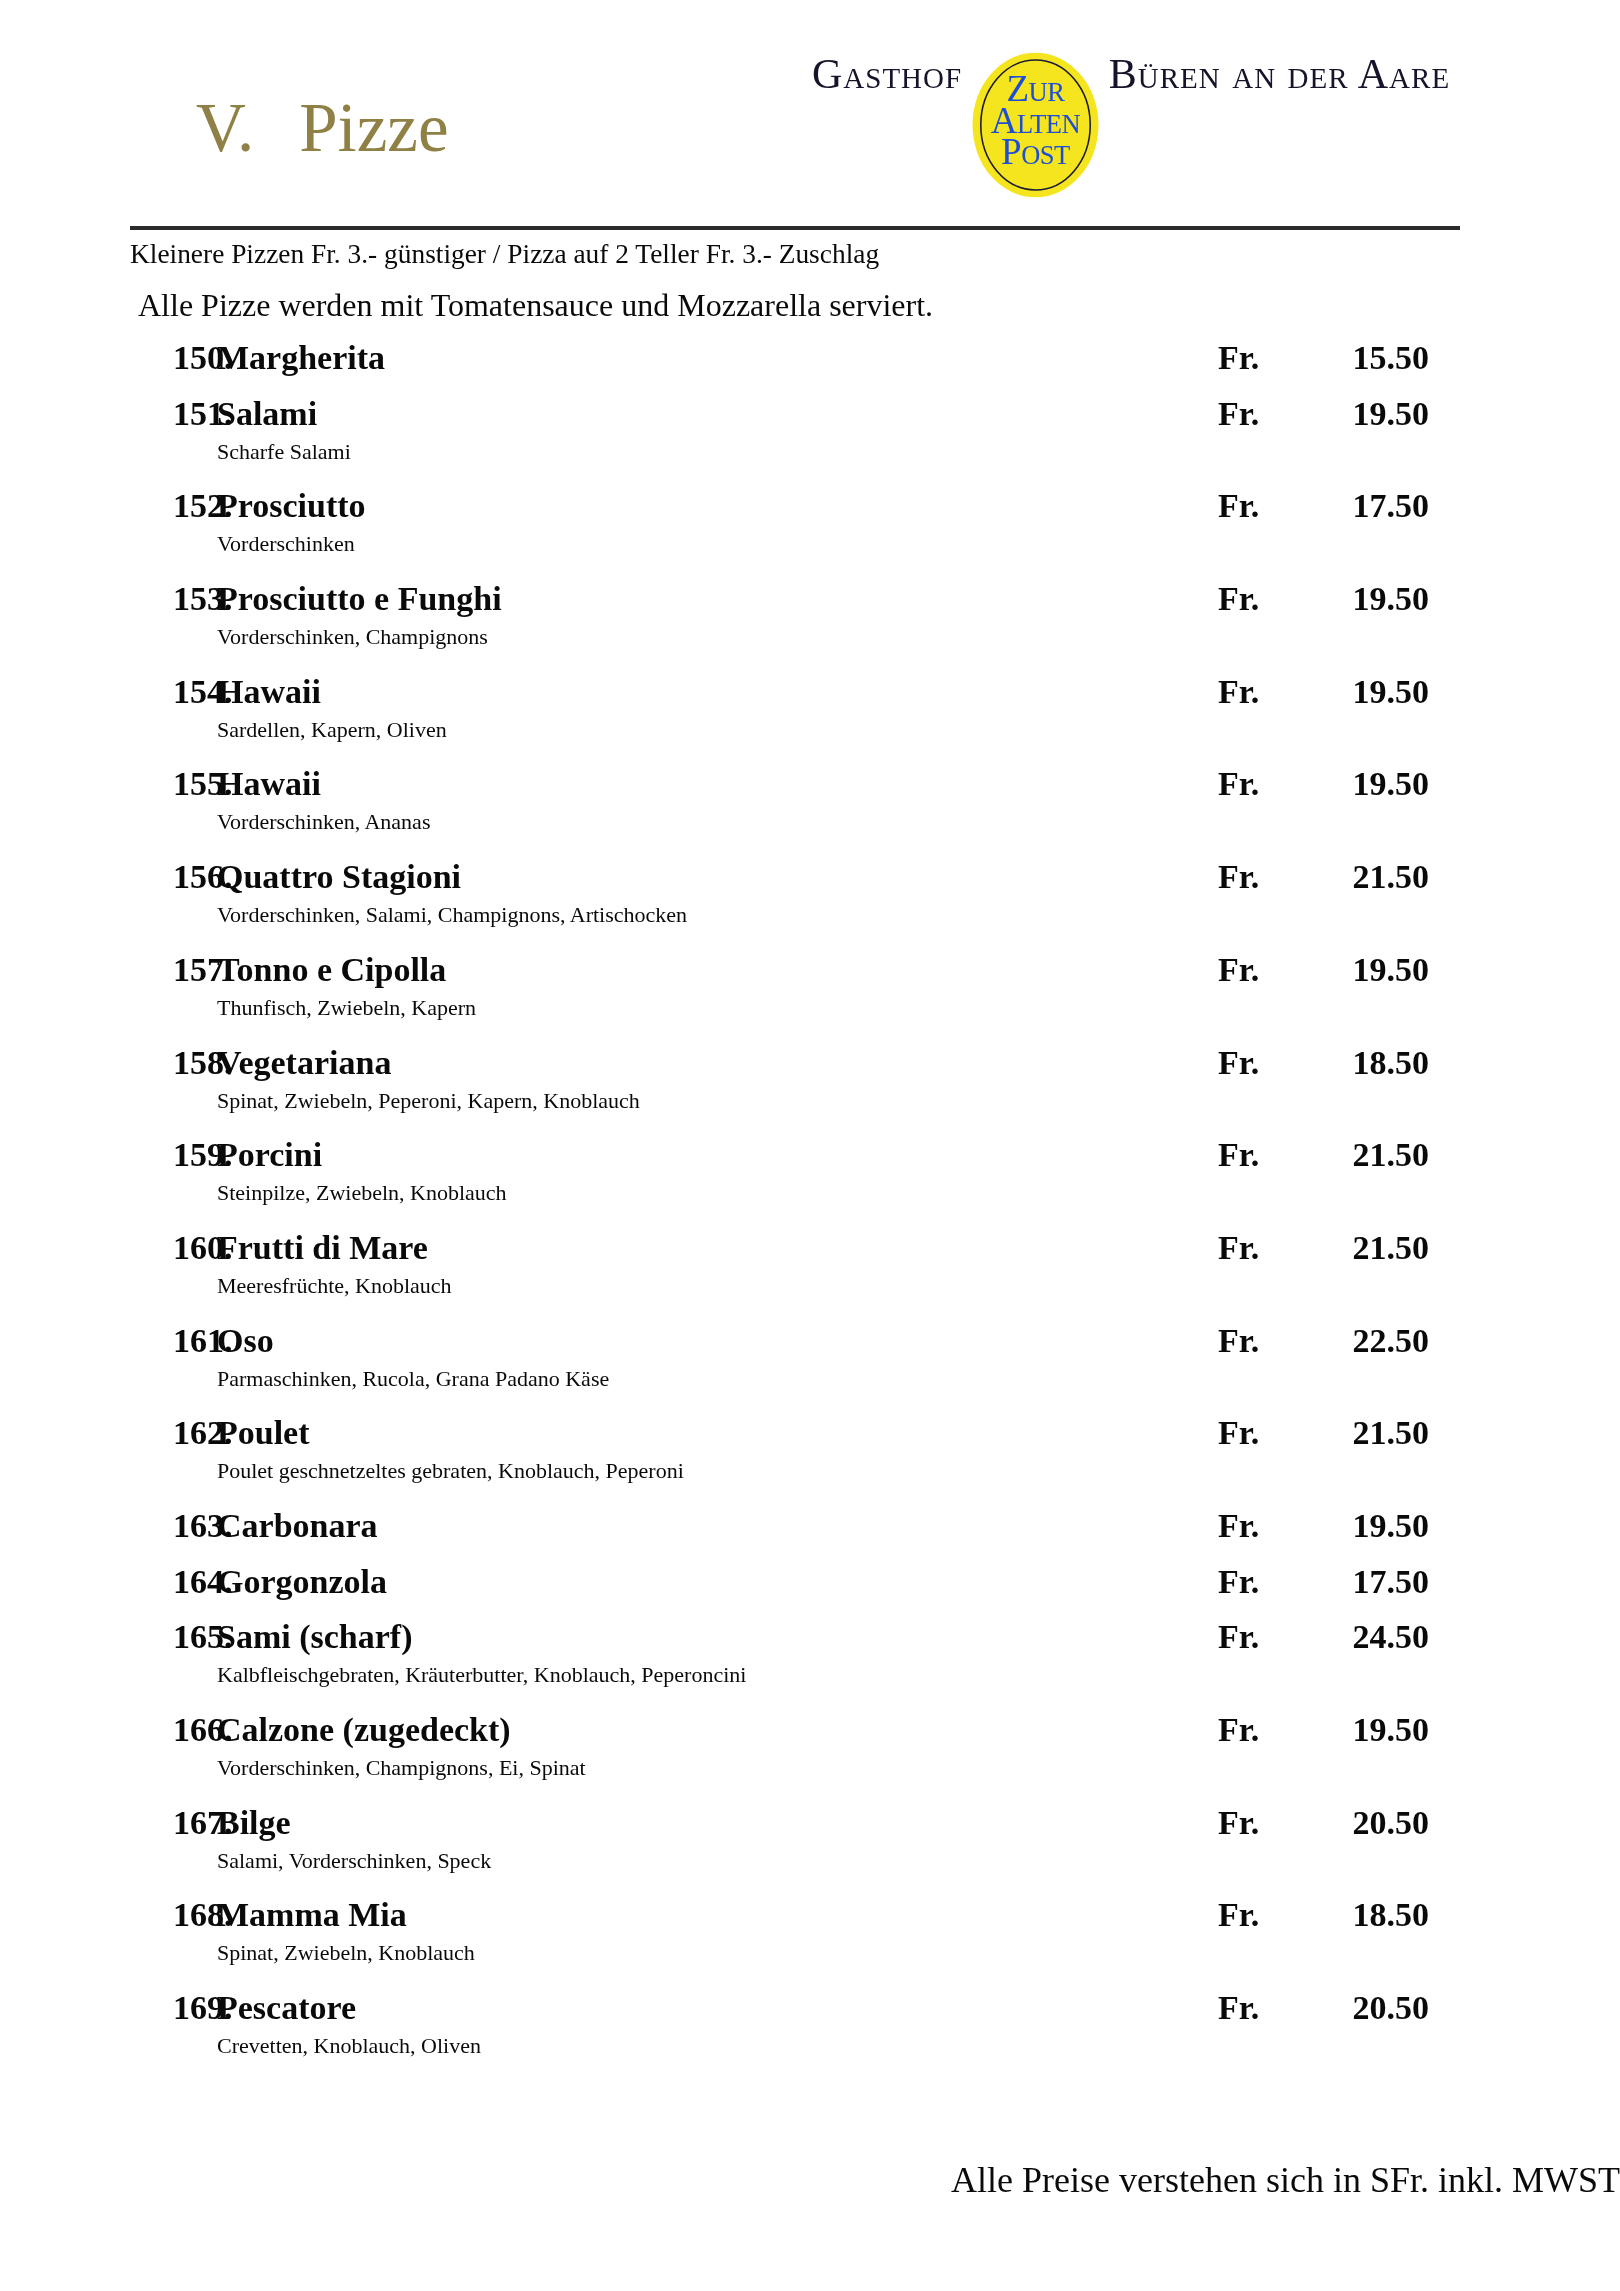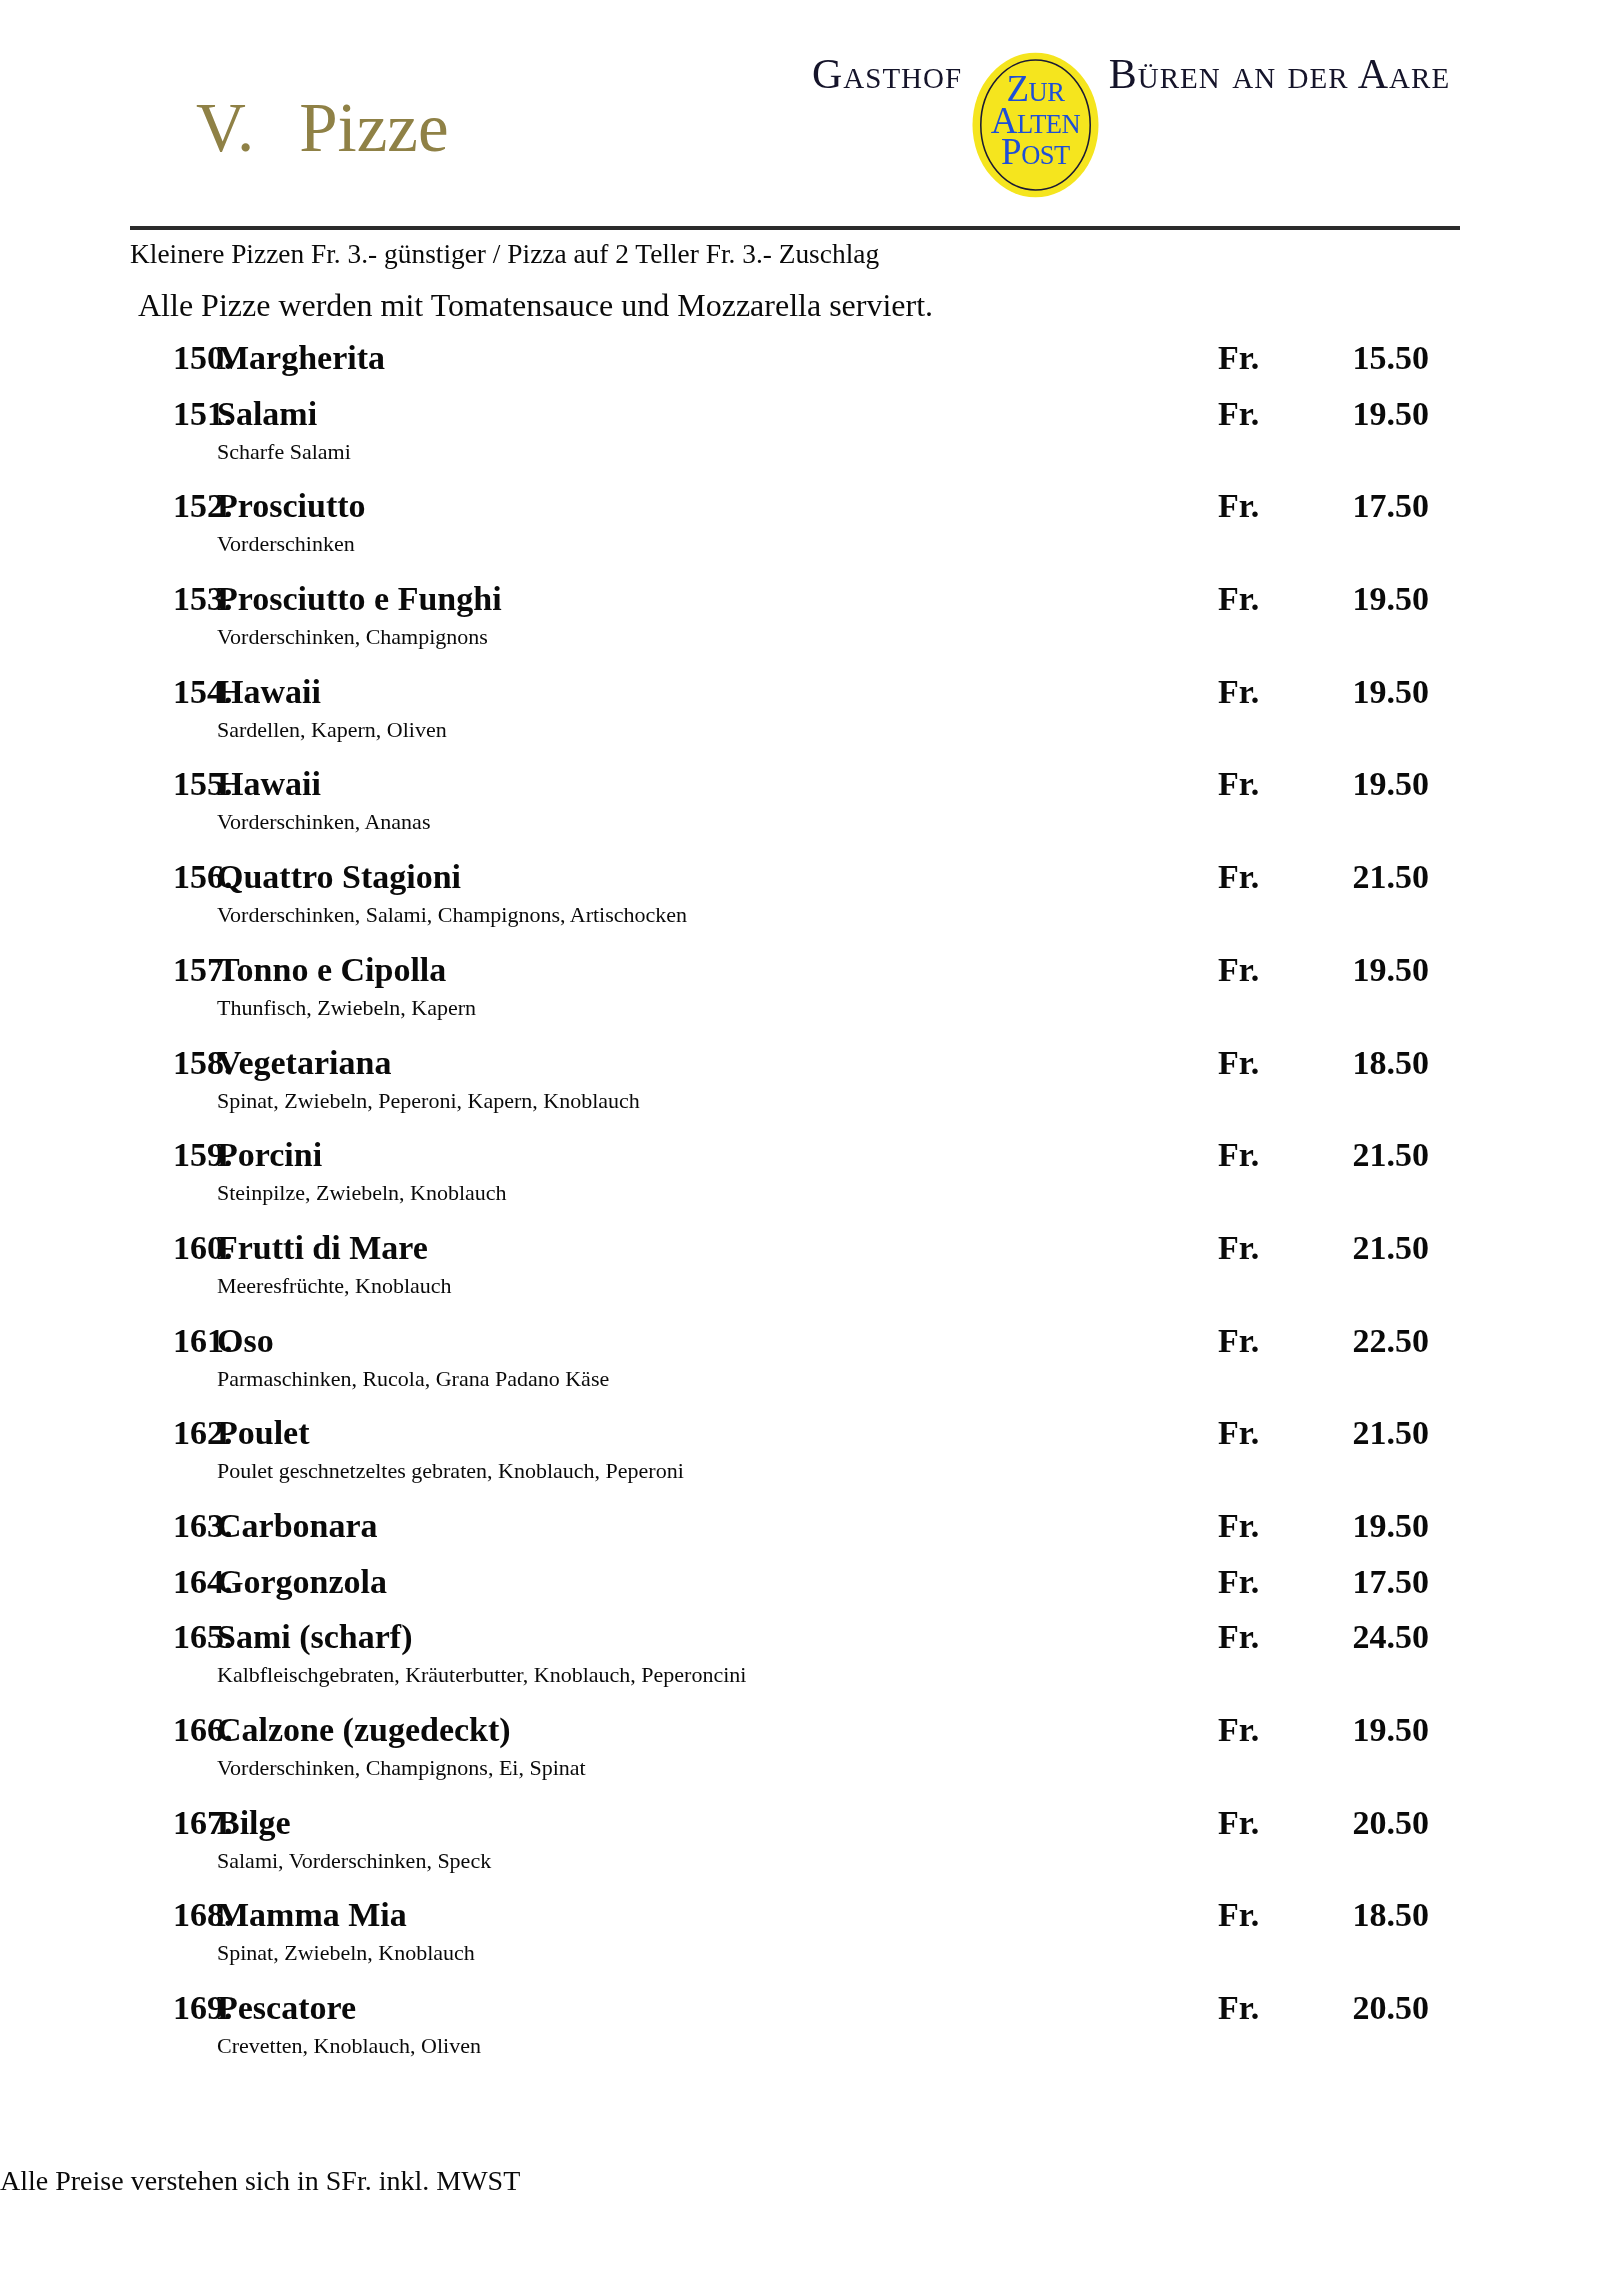--- a/index.html
+++ b/index.html
@@ -76,22 +76,22 @@
   }
   .item-price { text-align:right; }
   .item-desc {
     margin-left:44px;
     font-size:22px; line-height:37px;
   }
 
   
   .footer-note {
     position:absolute; left:0; top:2164px; width:100%;
-    text-align:left;
-    font-size:28px; line-height:33px;
+    text-align:right;
+    font-size:36px; line-height:33px;
   }
 </style>
 </head>
 <body>
 
 <div class="page">
 
   <div class="section-heading">
     <span>V.</span>
     <span>Pizze</span>

